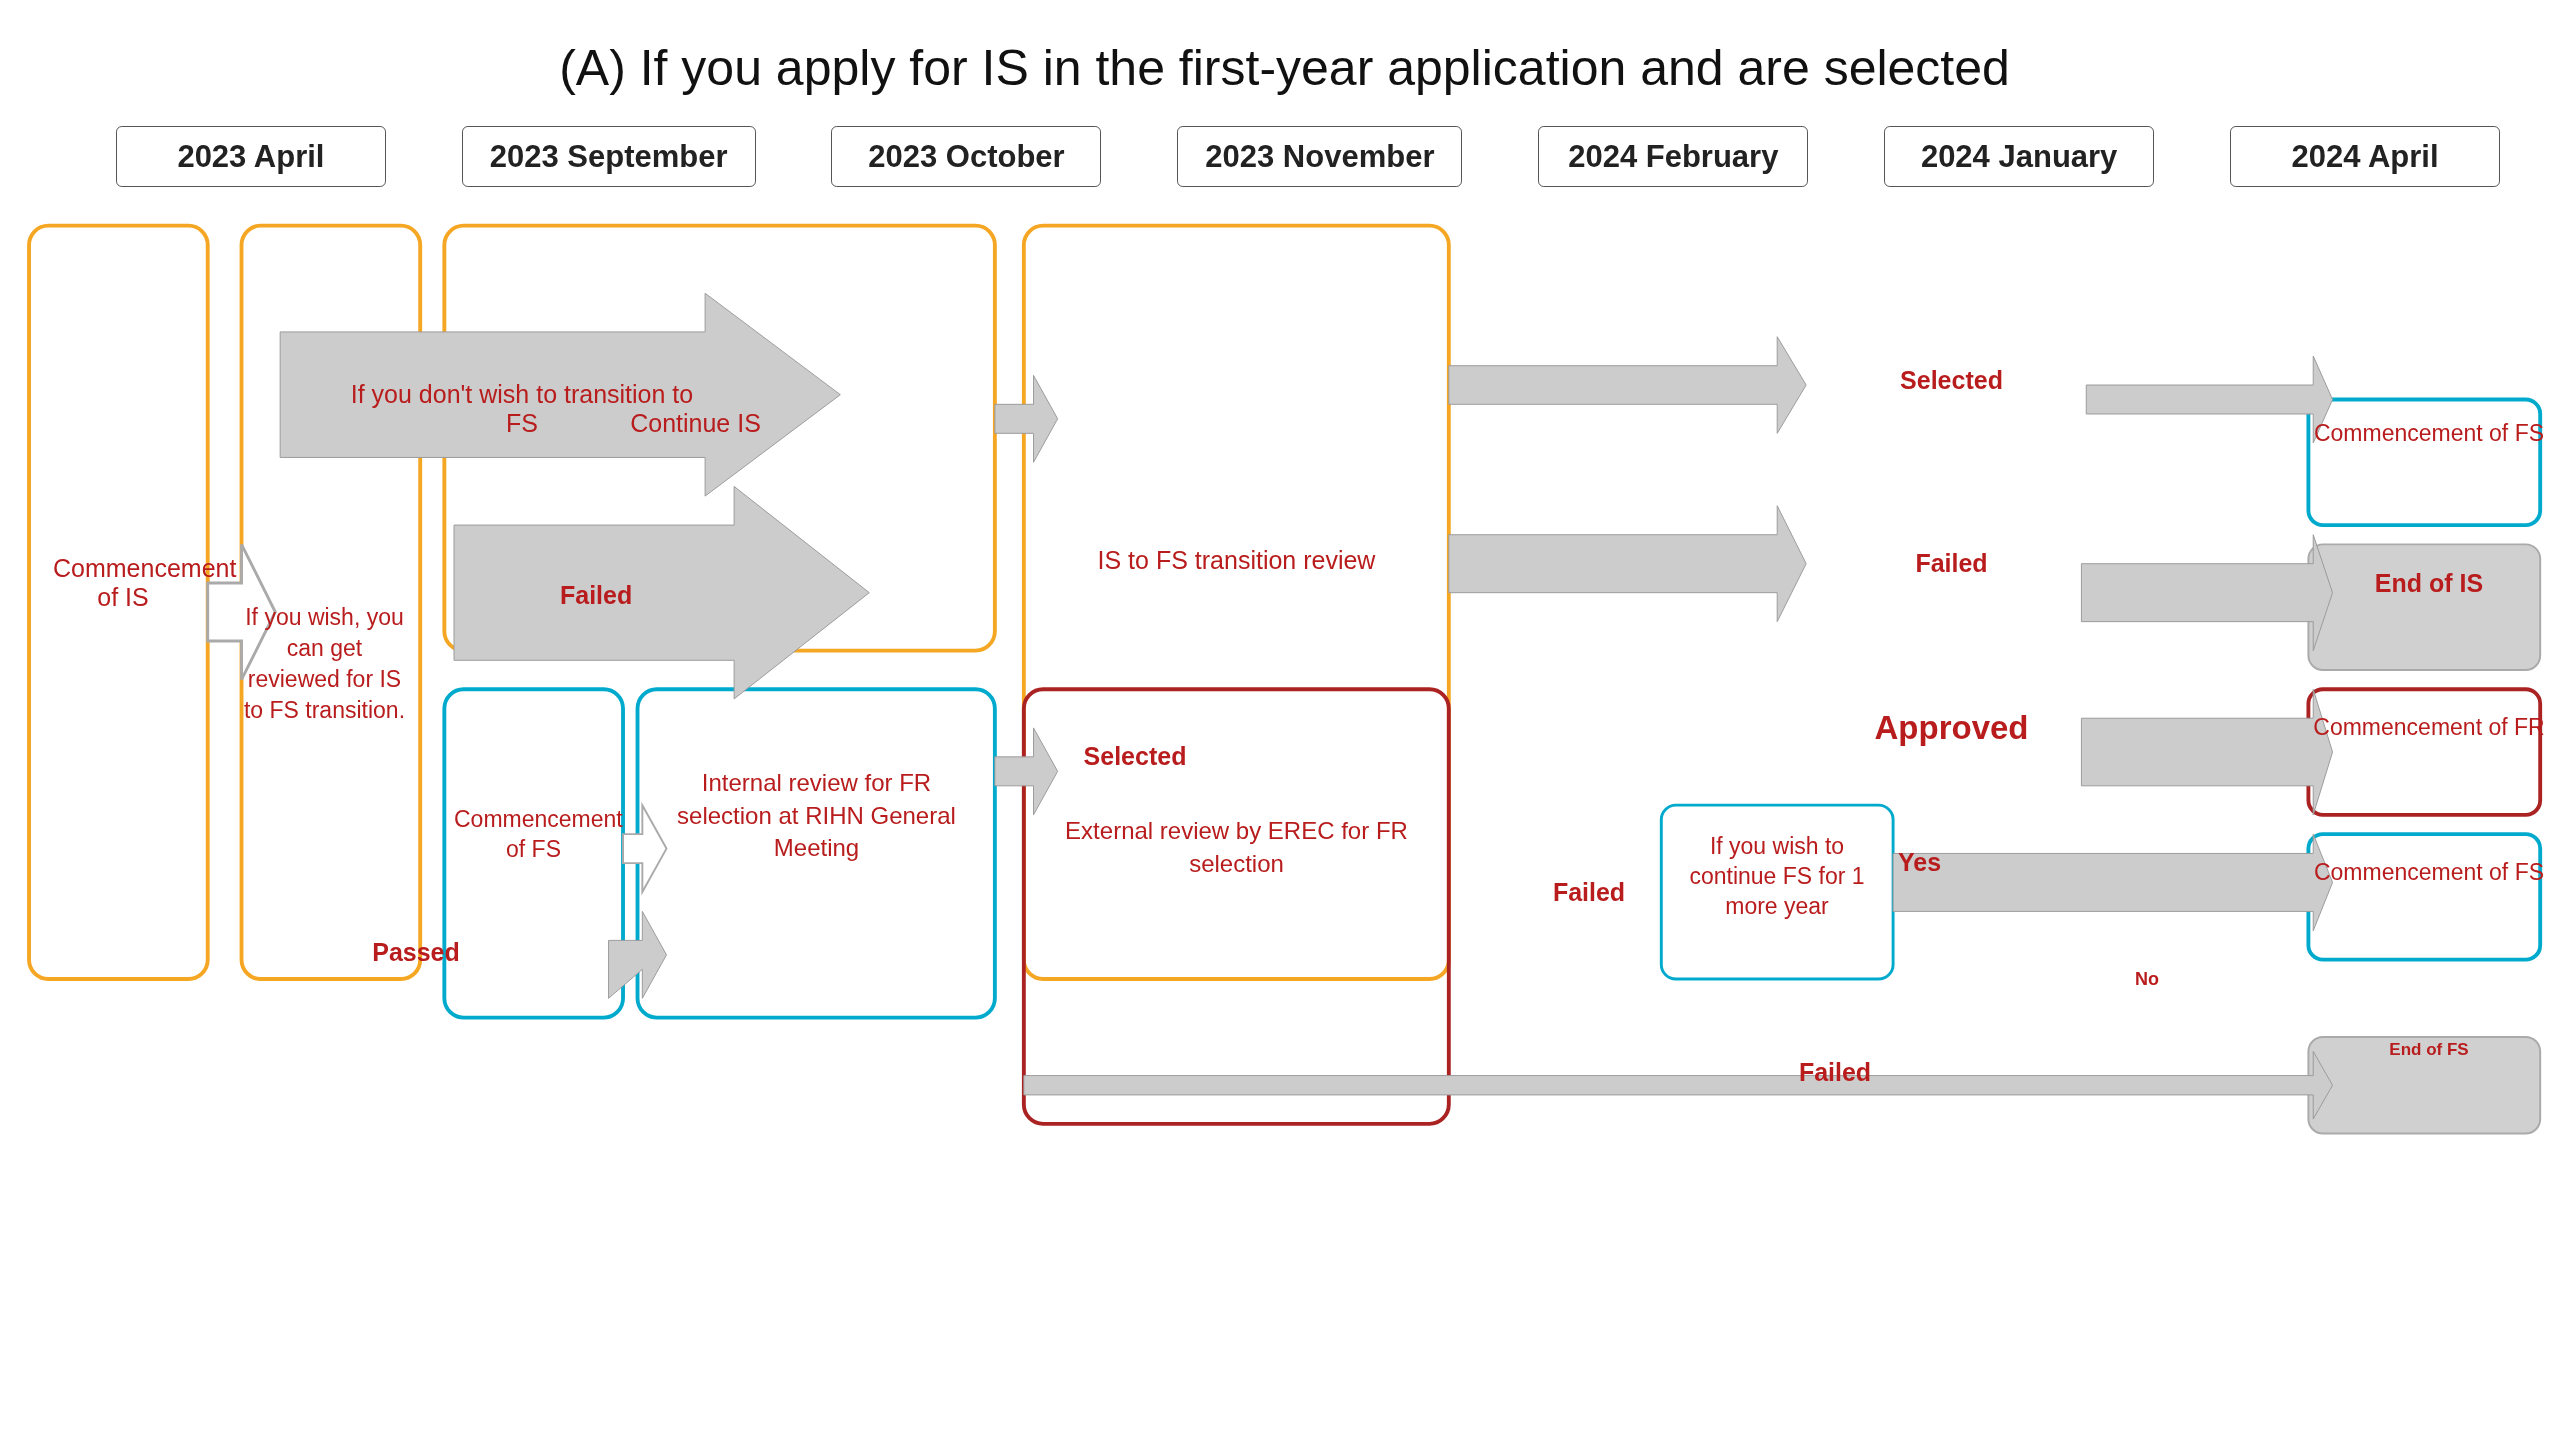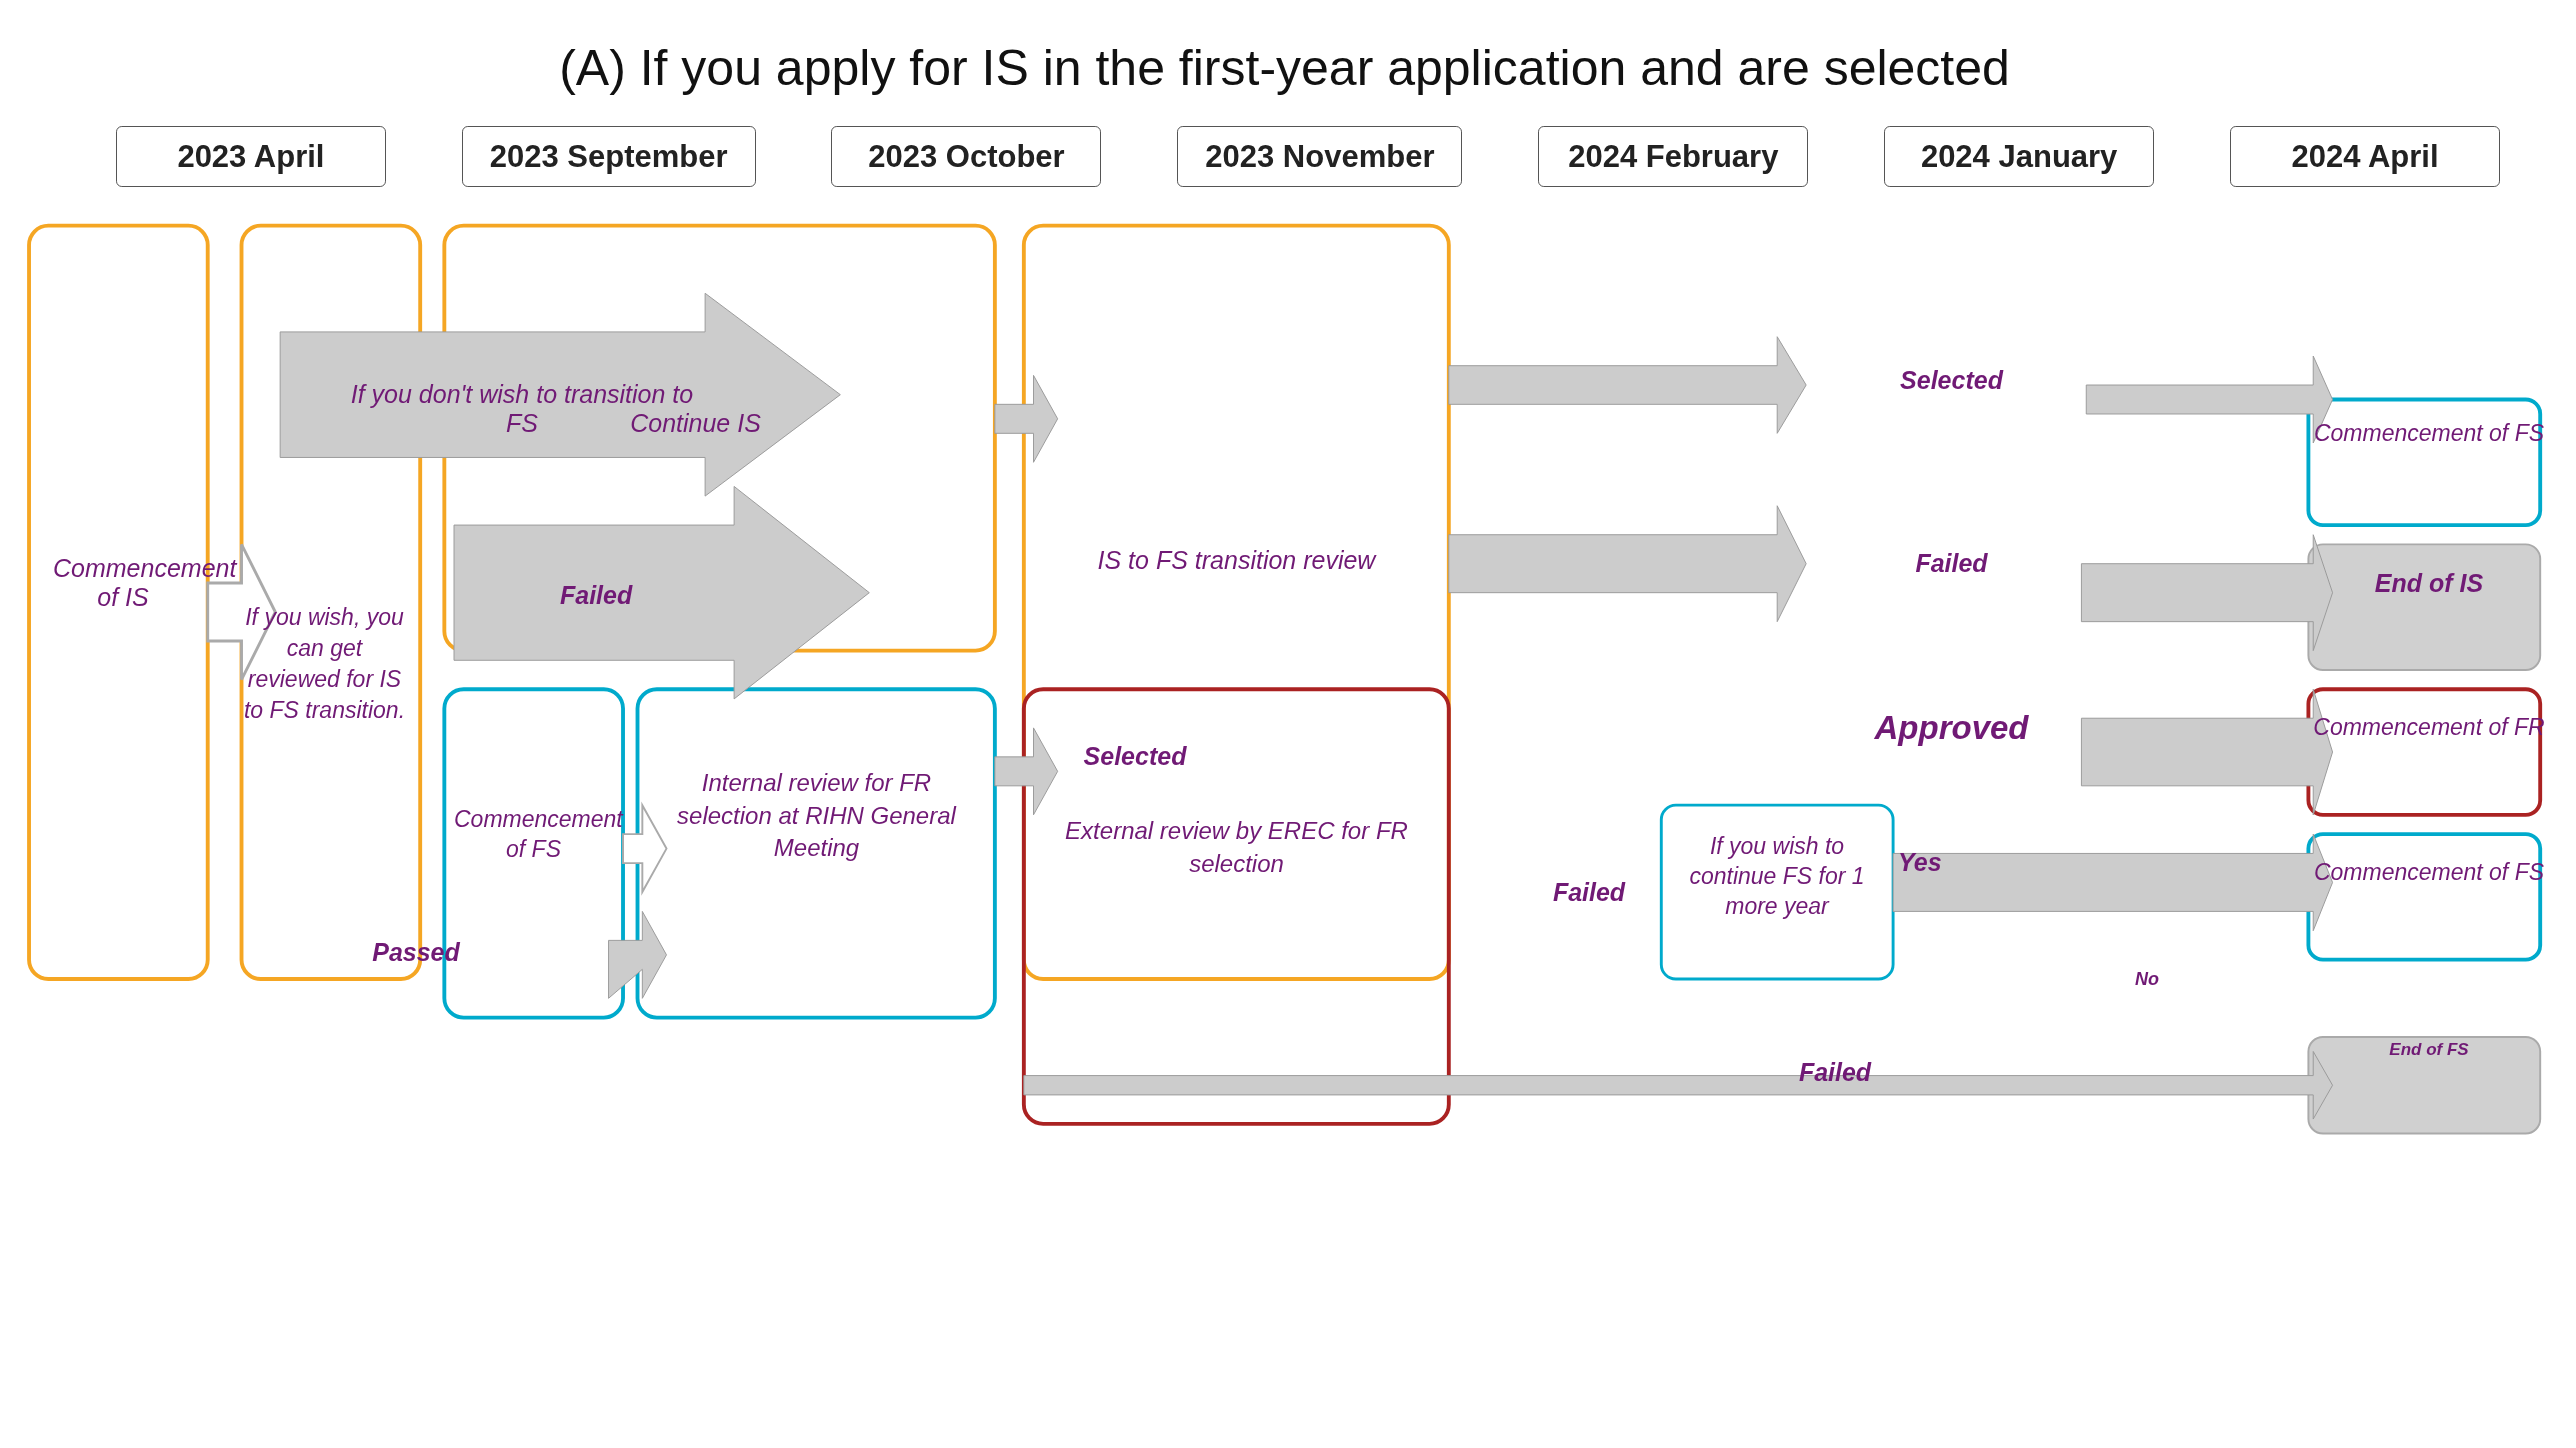--- a/index.html
+++ b/index.html
@@ -46,23 +46,22 @@
       position: relative;
       width: 2576px;
       height: 1159px;
     }
 
     
 
     .label-text {
       position: absolute;
       font-size: 25px;
-      color: #701a75;
+      color: #b91c1c;
       text-align: center;
-      font-style: italic;
     }
 
     svg.diagram-svg {
       position: absolute;
       top: 0;
       left: 0;
       width: 2576px;
       height: 1159px;
     }
   </style>

